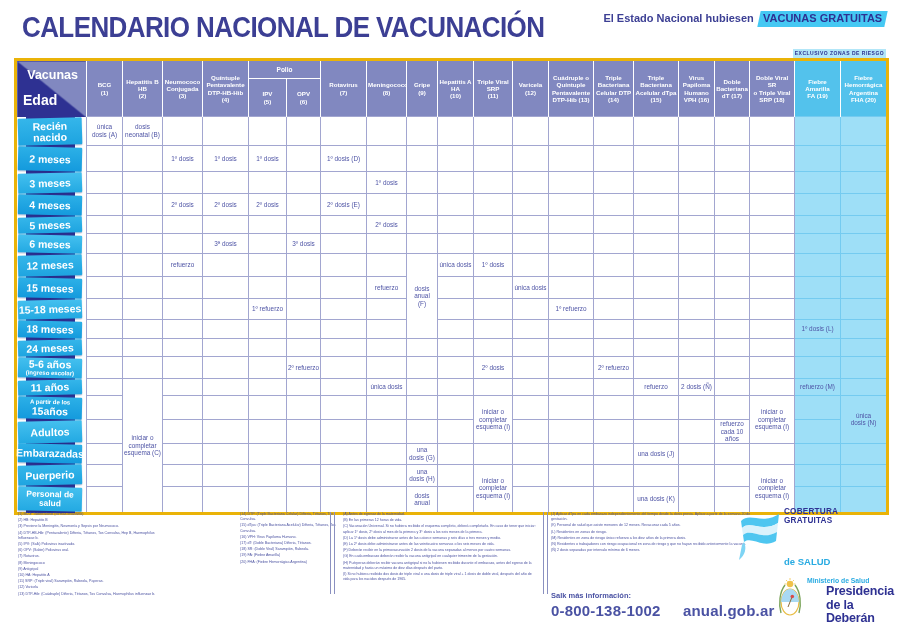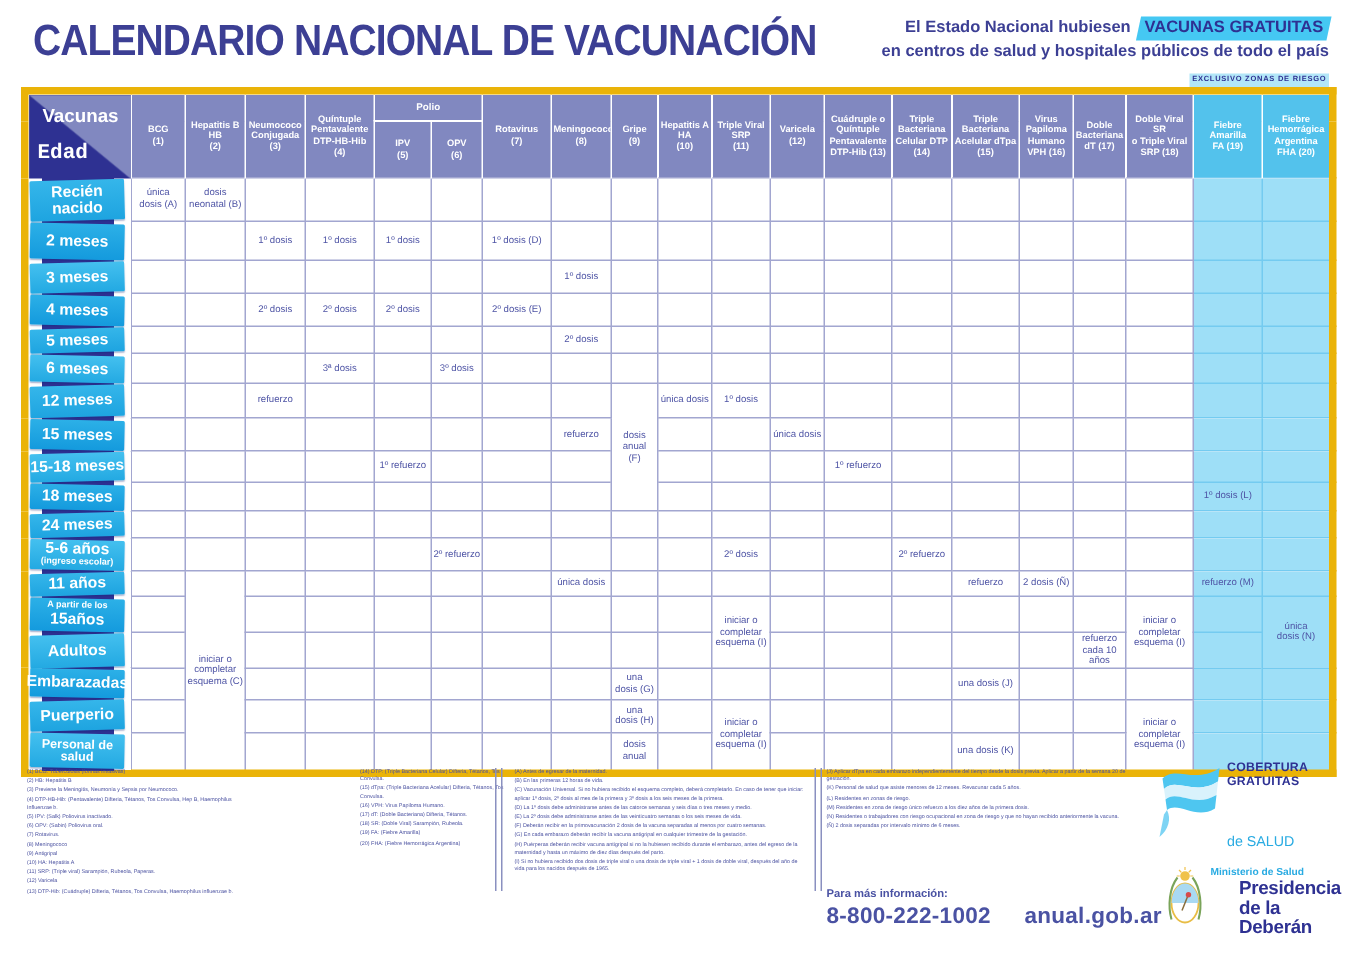--- a/index.html
+++ b/index.html
@@ -9,30 +9,30 @@
   .title{position:absolute;left:22px;top:10px;font-size:26px;font-weight:bold;
          color:#3c3f94;letter-spacing:-0.6px;transform:scaleY(1.12);transform-origin:top left;white-space:nowrap;}
   .tagline{position:absolute;right:14px;top:11px;text-align:right;color:#3c3f94;
            font-size:11px;font-weight:bold;line-height:1.45;}
   .hl{display:inline-block;background:#45c8f3;color:#2e3192;padding:0 4px;transform:skew(-12deg);margin-left:2px;}
   .hl-in{display:inline-block;transform:skew(12deg);}
   .risk-banner{position:absolute;left:793px;top:49px;width:93px;height:9px;background:#b2e6f8;
            color:#2e3192;font-size:5px;font-weight:bold;text-align:center;line-height:9px;letter-spacing:0.5px;}
   
   .cal{position:absolute;left:14px;top:58px;width:872px;border-collapse:collapse;table-layout:fixed;
-       border:5px solid #eab308;}
+       border:3px solid #eab308;}
   .cal thead th{background:#8188c0;color:#fff;font-weight:bold;font-size:6.2px;line-height:1.18;
        padding:1px;border-left:1px solid #fff;vertical-align:middle;white-space:pre-line;overflow:hidden;}
   .cal thead th.risk{background:#53c2ec;}
   .cal thead th.group{height:15px;border-bottom:1px solid #fff;font-size:6.5px;}
   .cal thead tr.sub{height:38px;}
   .cal thead th.corner{background:linear-gradient(to bottom left,#8188c0 49.5%,#2e3192 50.5%);
        border-left:none;position:relative;padding:0;}
   .c-top{position:absolute;top:7px;right:8px;font-size:12.5px;color:#fff;font-weight:bold;}
-  .c-bottom{position:absolute;bottom:8px;left:6px;font-size:14px;color:#fff;font-weight:bold;font-family:Liberation Mono, monospace;}
+  .c-bottom{position:absolute;bottom:8px;left:6px;font-size:14px;color:#fff;font-weight:bold;}
   .cal td{border:1px solid #a2a6d0;color:#4e54a5;font-size:6.4px;line-height:1.18;text-align:center;
        vertical-align:middle;padding:0;white-space:pre-line;overflow:hidden;}
   .cal td.risk{background:#9edff7;border-color:#74cbf0;}
   .cal tbody th{border:none;padding:0;position:relative;background:#fff;}
   .cal tbody th::before{content:"";position:absolute;left:9px;right:11px;top:-1px;bottom:-1px;background:#2e3192;}
   .ribbon{position:absolute;left:1px;right:4px;top:1px;bottom:1px;z-index:1;display:flex;
        flex-direction:column;justify-content:center;align-items:center;border-radius:1px;
        background:linear-gradient(180deg,#35b6ea,#1ea4e0);color:#fff;font-weight:bold;
        transform:rotate(-1.6deg);box-shadow:0 1px 1px rgba(20,40,120,.35);}
   .cal tbody tr:nth-child(2n) .ribbon{transform:rotate(1.3deg);background:linear-gradient(180deg,#2cb0e7,#149add);}
@@ -48,40 +48,39 @@
   #fnc3{left:343px;width:194px;}
   #fnc4{left:551px;width:210px;}
   .fn-div{position:absolute;top:512px;height:82px;width:3px;border-left:1px solid #8a90c0;border-right:1px solid #8a90c0;}
   #fndiv1{left:330px;} #fndiv2{left:543px;}
   
   .info{position:absolute;left:551px;top:591px;color:#4a52a3;}
   .info-label{font-size:7.5px;font-weight:bold;}
   .info-line{font-size:15px;font-weight:bold;letter-spacing:0.2px;margin-top:2px;}
   .info-line .site{margin-left:18px;}
   
-  .cus{position:absolute;left:772px;top:507px;display:flex;gap:4px;}
+  .cus{position:absolute;left:738px;top:507px;display:flex;align-items:center;gap:4px;}
   .cus-text{line-height:1.1;}
   .cus-l1,.cus-l2{font-size:8.2px;font-weight:bold;color:#2e3192;letter-spacing:0.2px;}
-  .cus-l3{font-size:9.5px;font-weight:normal;color:#29abe2;margin-top:32px;}
+  .cus-l3{font-size:9.5px;font-weight:bold;color:#29abe2;margin-top:32px;}
   .ministry{position:absolute;left:778px;top:577px;display:flex;align-items:center;gap:5px;}
   .min-text{line-height:1.05;}
   .min-top{font-size:6.8px;font-weight:bold;color:#29abe2;margin-bottom:1px;}
   .min-l1,.min-l2{font-size:12.5px;font-weight:bold;color:#2e3192;letter-spacing:-0.2px;padding-left:19px;}
 </style>
 </head>
 <body>
 
 <div class="title">CALENDARIO NACIONAL DE VACUNACIÓN</div>
 
 <div class="tagline">
   <div class="tl1">
     <span>El Estado Nacional hubiesen</span>
     <span class="hl"><span class="hl-in">VACUNAS GRATUITAS</span></span>
   </div>
-  <div class="tl2">en centros de salud y hospitales públicos de todo el país</div>
 </div>
 
 <div class="risk-banner">EXCLUSIVO ZONAS DE RIESGO</div>
 
 <table class="cal">
     <colgroup>
       <col style="width: 71px;">
       <col style="width: 36px;">
       <col style="width: 40px;">
       <col style="width: 40px;">
@@ -709,23 +708,23 @@
 <div class="fnc" id="fnc4">
     <div class="fn-item">(J) Aplicar dTpa en cada embarazo independientemente del tiempo desde la dosis previa. Aplicar a partir de la semana 20 de gestación.</div>
     <div class="fn-item">(K) Personal de salud que asiste menores de 12 meses. Revacunar cada 5 años.</div>
     <div class="fn-item">(L) Residentes en zonas de riesgo.</div>
     <div class="fn-item">(M) Residentes en zona de riesgo único refuerzo a los diez años de la primera dosis.</div>
     <div class="fn-item">(N) Residentes o trabajadores con riesgo ocupacional en zona de riesgo y que no hayan recibido anteriormente la vacuna.</div>
     <div class="fn-item">(Ñ) 2 dosis separadas por intervalo mínimo de 6 meses.</div>
   </div>
 
 <div class="info">
-  <div class="info-label">Para más información:</div>
+  <div class="info-label">Salk más información:</div>
   <div class="info-line">
-    <span class="phone">8-800-222-1002</span>
+    <span class="phone">0-800-138-1002</span>
     <span class="site">anual.gob.ar</span>
   </div>
 </div>
 
 <div class="cus">
   <span>
     <svg width="42" height="52" viewBox="0 0 42 52">
       <path d="M3,12 C12,3 24,16 41,5 L40,14 C24,24 12,11 4,19 Z" fill="#4ec6f0"></path>
       <path d="M4,19 C12,11 24,24 40,14 L39,23 C24,32 13,19 5,26 Z" fill="#d9f2fc"></path>
       <path d="M5,26 C13,19 24,32 39,23 L38,32 C25,40 14,27 6,33 Z" fill="#4ec6f0"></path>

